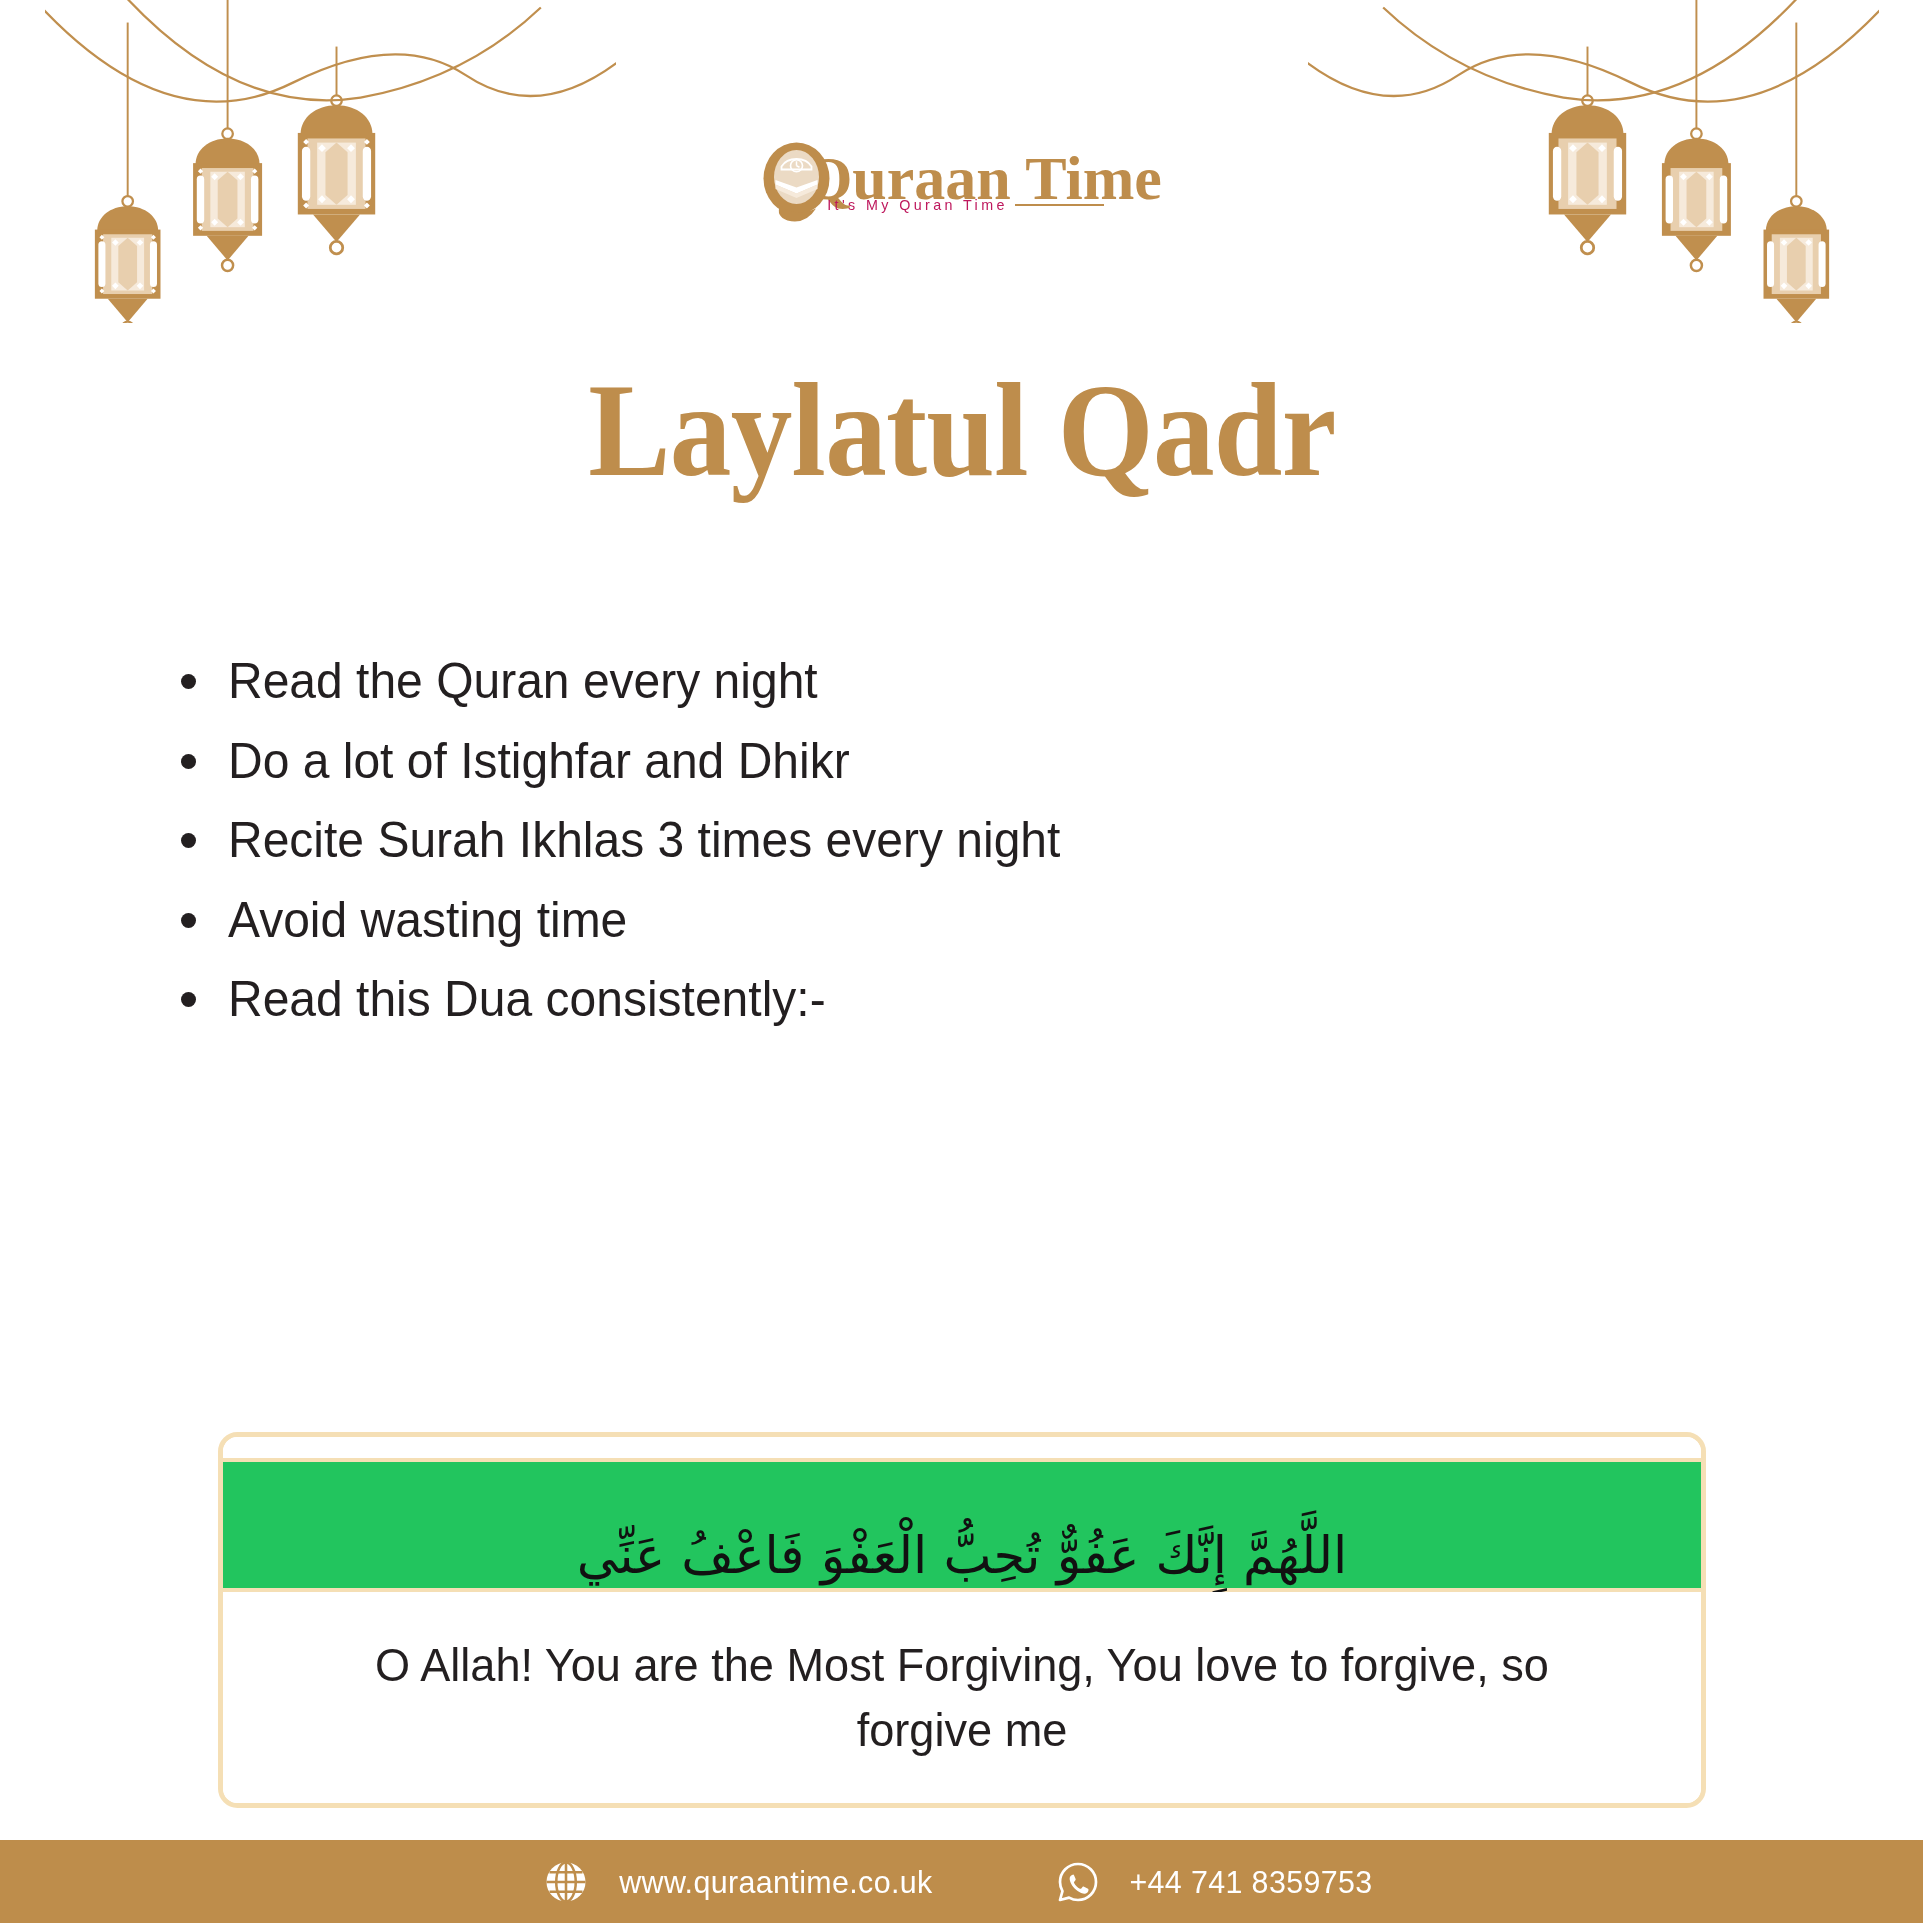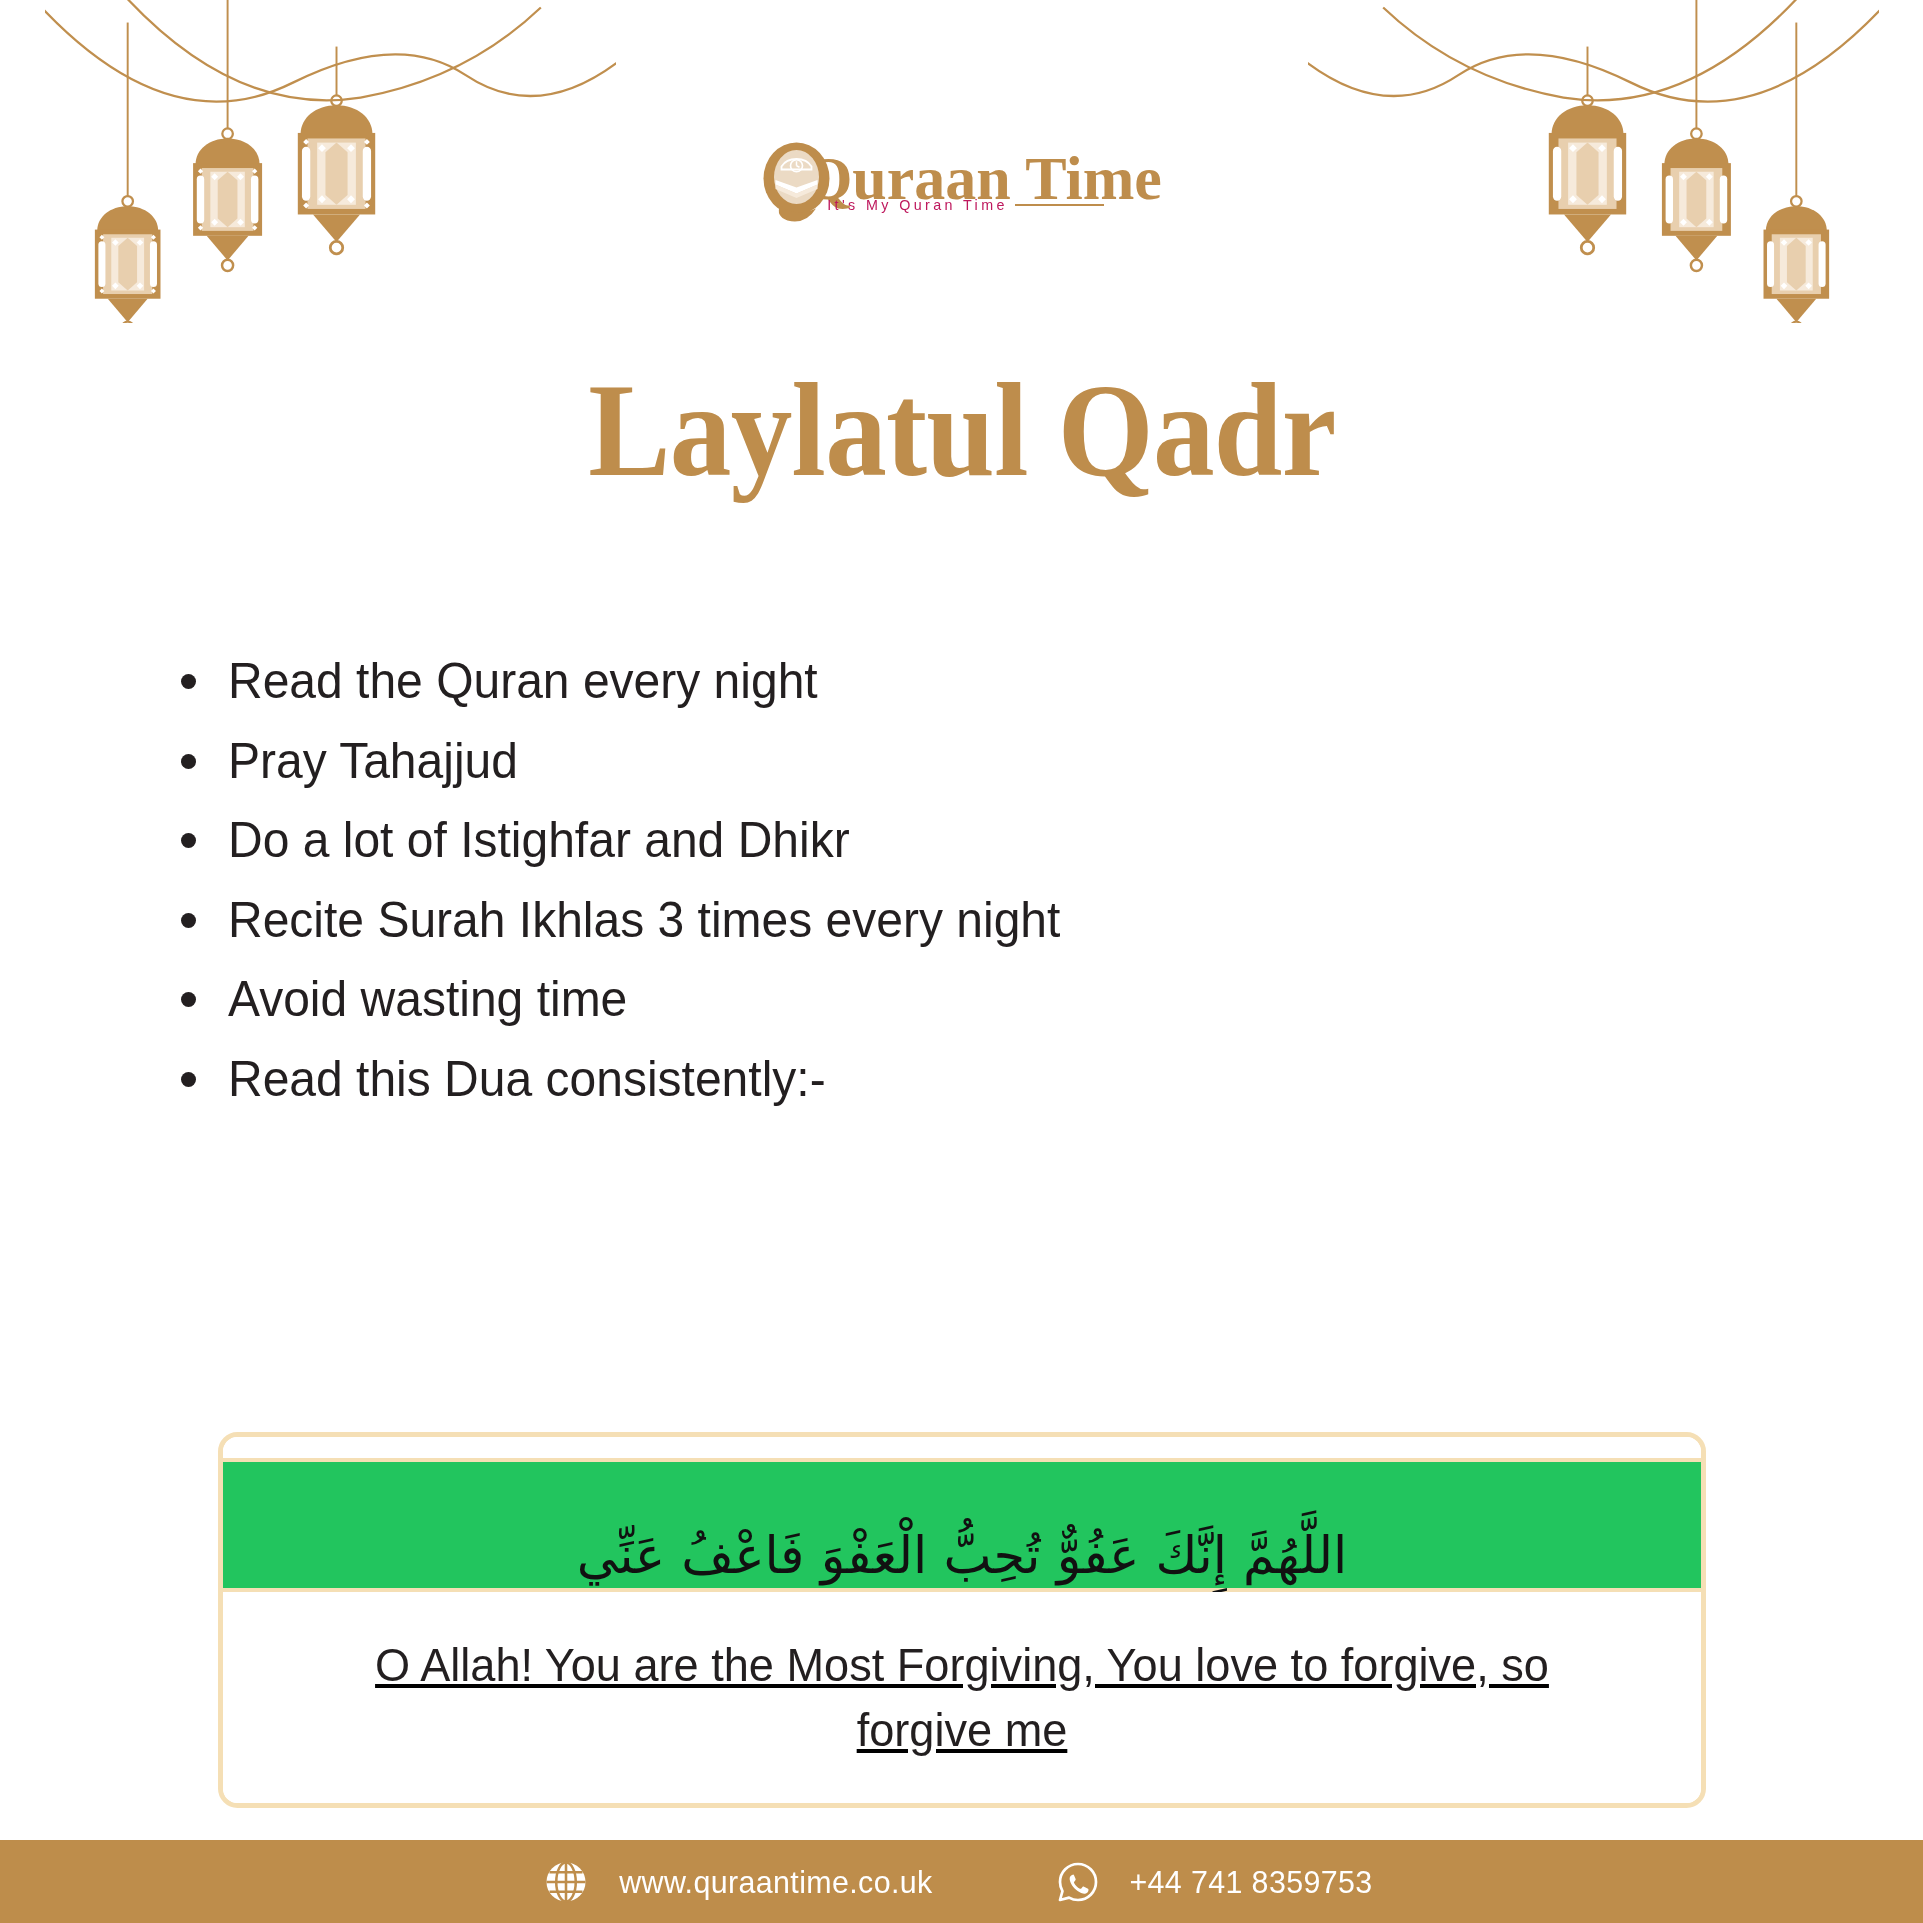--- a/index.html
+++ b/index.html
@@ -164,21 +164,20 @@
     padding: 0 30px;
     white-space: nowrap;
   }
   .dua-translation {
     flex: 1 1 auto;
     background: #ffffff;
     display: flex;
     align-items: center;
     justify-content: flex-start;
     padding: 8px 105px;
-    text-decoration: underline;
   }
   .dua-translation-text {
     font-family: "Liberation Sans", sans-serif;
     font-size: 47px;
     color: #231F20;
     text-align: center;
     line-height: 1.38;
     transform: scaleX(0.96);
   }
 
@@ -399,24 +398,20 @@
 
   <div class="title">Laylatul Qadr</div>
 
   <div class="list">
     <div class="list-item">
       <span class="bullet"></span>
       <span class="list-text">Read the Quran every night</span>
     </div>
     <div class="list-item">
       <span class="bullet"></span>
-      <span class="list-text">Pray Tahajjud</span>
-    </div>
-    <div class="list-item">
-      <span class="bullet"></span>
       <span class="list-text">Do a lot of Istighfar and Dhikr</span>
     </div>
     <div class="list-item">
       <span class="bullet"></span>
       <span class="list-text">Recite Surah Ikhlas 3 times every night</span>
     </div>
     <div class="list-item">
       <span class="bullet"></span>
       <span class="list-text">Avoid wasting time</span>
     </div>

